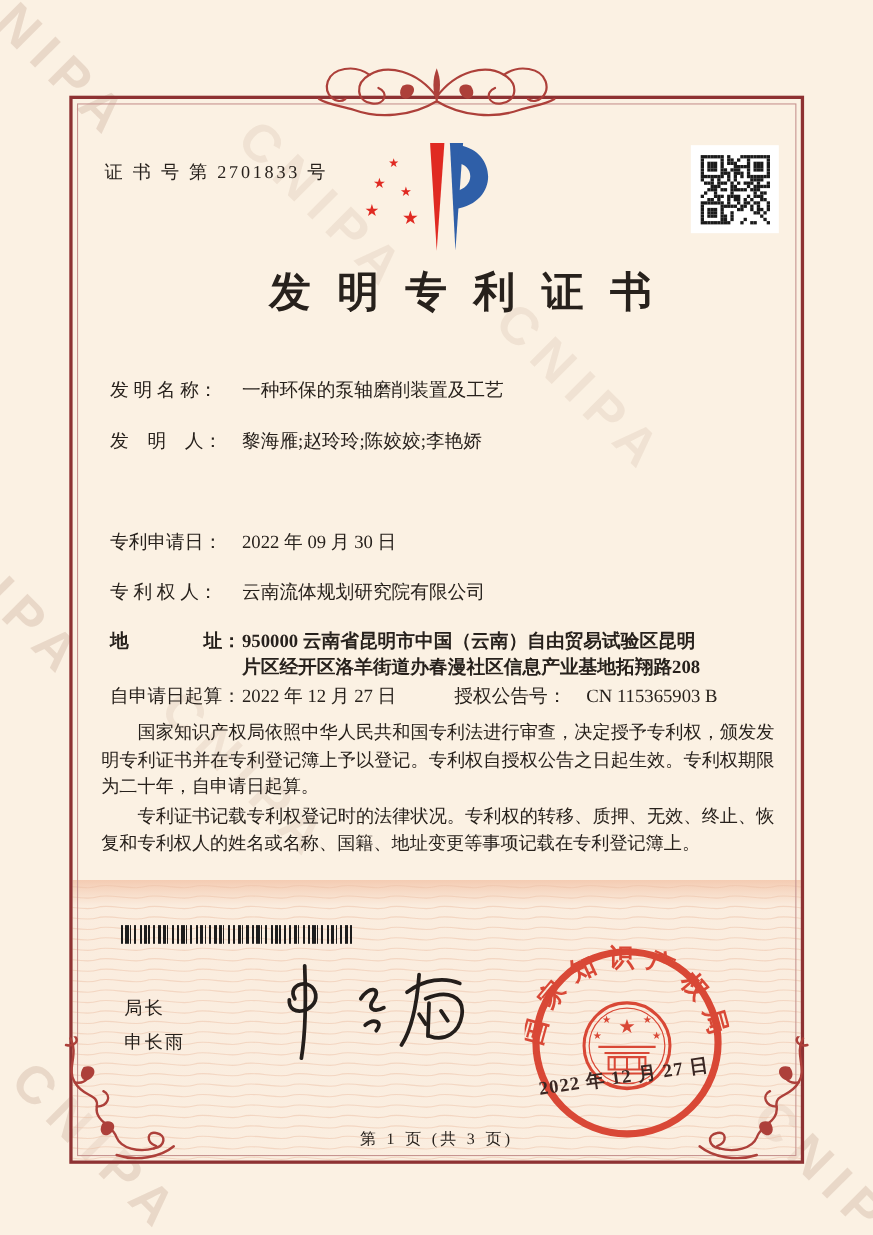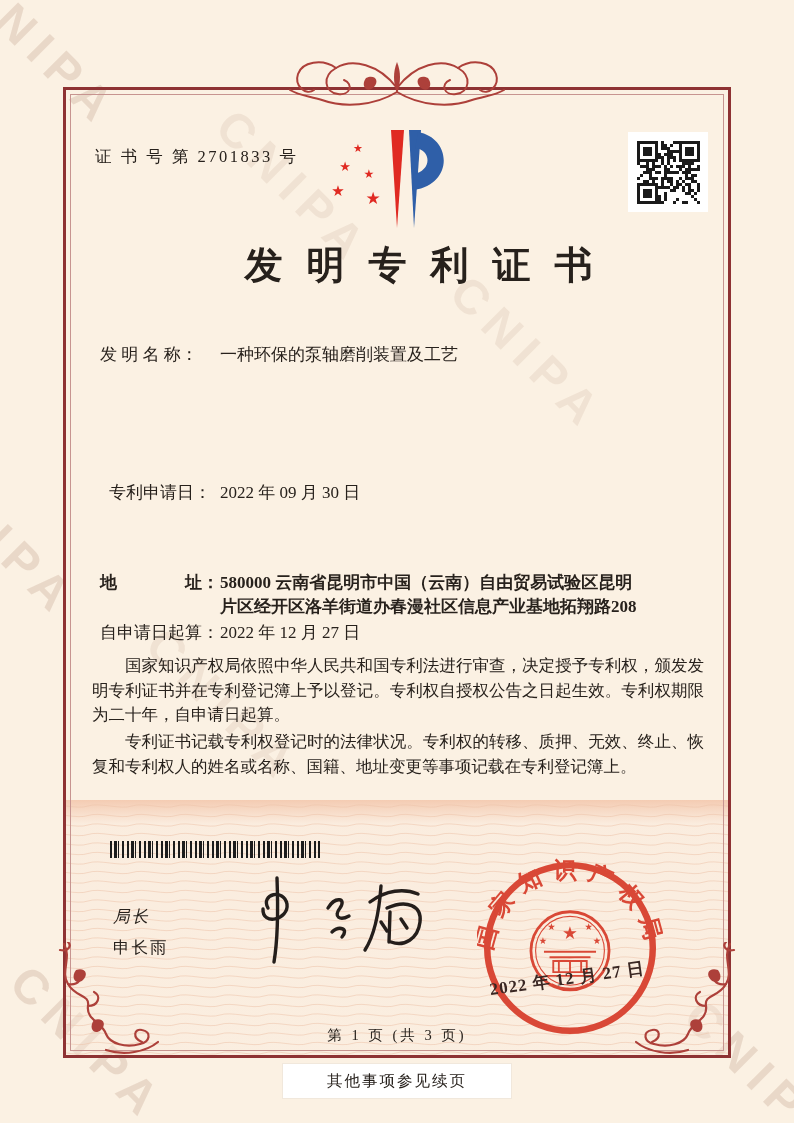--- a/index.html
+++ b/index.html
@@ -39,34 +39,34 @@
   .logo{position:absolute;left:328px;top:126px;width:120px;height:106px;}
   .qr-wrap{position:absolute;left:628px;top:132px;width:80px;height:80px;background:#fff;
     display:flex;align-items:center;justify-content:center;}
   .qr{display:grid;grid-template-columns:repeat(21,3px);grid-auto-rows:3px;}
   .qr .m{width:3px;height:3px;} .qr .b{background:#1a1a1a;}
   .title{position:absolute;left:0;right:0;top:240px;text-align:center;
     font-size:38px;font-weight:bold;letter-spacing:24px;text-indent:24px;margin-left:43px;}
   
   .row{position:absolute;left:100px;font-size:17px;white-space:nowrap;}
   .row .lab{display:inline-block;min-width:120px;}
-  .r-name{top:343px;} .r-inv{top:389px;} .r-pno{top:435px;} .r-fdate{top:481px;text-align:center;}
+  .r-name{top:343px;} .r-inv{top:389px;} .r-pno{top:435px;} .r-fdate{top:481px;}
   .r-pat{top:527px;} .r-addr{top:571px;font-weight:bold;}
   .addr-val{display:inline-block;vertical-align:top;line-height:24px;}
   .addr-val span{display:block;}
   .r-gdate{top:621px;} .r-gno{top:621px;left:413px;}
   .para{position:absolute;left:92px;width:612px;font-size:16.5px;line-height:24.5px;
     text-align:justify;text-indent:2em;}
   .p1{top:654px;} .p2{top:730px;}
   
   .barcode{position:absolute;left:110px;top:841px;width:210px;height:17px;
     background:repeating-linear-gradient(90deg,#1c1c1c 0 2px,transparent 2px 4px,
       #1c1c1c 4px 7px,transparent 7px 8px,#1c1c1c 8px 9px,transparent 9px 12px,
       #1c1c1c 12px 14px,transparent 14px 17px);}
-  .sig-title{position:absolute;left:113px;top:906px;font-size:16.5px;letter-spacing:2px;font-style:italic;}
+  .sig-title{position:absolute;left:113px;top:906px;font-size:16.5px;letter-spacing:2px;}
   .sig-name{position:absolute;left:113px;top:937px;font-size:16.5px;letter-spacing:2px;}
   .sig-svg{position:absolute;left:232px;top:874px;width:205px;height:110px;}
   .seal{position:absolute;left:477px;top:851px;width:186px;height:194px;opacity:.95;}
   .seal-date{position:absolute;left:489px;top:966px;width:175px;font-size:17px;
     font-weight:600;color:#3a2723;letter-spacing:1px;transform:rotate(-8deg);}
   .page-info{position:absolute;left:0;right:0;top:1026px;text-align:center;
     font-size:14.5px;letter-spacing:3px;}
   .footer-box{position:absolute;left:283px;top:1064px;width:228px;height:34px;
     background:#fff;display:flex;align-items:center;justify-content:center;
     font-size:15.5px;letter-spacing:2px;box-shadow:0 0 0 1px #f1e8dc;}
@@ -622,28 +622,37 @@
         <div class="m"></div>
         <div class="m b"></div>
       </div>
   </div>
 
   <div class="title">发明专利证书</div>
 
   <div class="row r-name">
     <span class="lab">发 明 名 称：</span><span>一种环保的泵轴磨削装置及工艺</span>
   </div>
+  <div class="row r-inv">
+    <span class="lab">发　明　人：</span><span>黎海雁;赵玲玲;陈姣姣;李艳娇</span>
+  </div>
   <div class="row r-fdate">
     <span class="lab">专利申请日：</span><span>2022 年 09 月 30 日</span>
   </div>
+  <div class="row r-pat">
+    <span class="lab">专 利 权 人：</span><span>云南流体规划研究院有限公司</span>
+  </div>
   <div class="row r-addr">
-    <span class="lab">地　　　　址：</span><span class="addr-val"><span>580000 云南省昆明市中国（云南）自由贸易试验区昆明</span><span>片区经开区洛羊街道办春漫社区信息产业基地拓翔路208</span></span>
+    <span class="lab">地　　　　址：</span><span class="addr-val"><span>950000 云南省昆明市中国（云南）自由贸易试验区昆明</span><span>片区经开区洛羊街道办春漫社区信息产业基地拓翔路208</span></span>
   </div>
   <div class="row r-gdate">
     <span class="lab">自申请日起算：</span><span>2022 年 12 月 27 日</span>
+  </div>
+  <div class="row r-gno">
+    <span class="lab">授权公告号：</span><span>CN 115365903 B</span>
   </div>
 
   <div class="para p2">专利证书记载专利权登记时的法律状况。专利权的转移、质押、无效、终止、恢复和专利权人的姓名或名称、国籍、地址变更等事项记载在专利登记簿上。</div>
   <div class="para p1">国家知识产权局依照中华人民共和国专利法进行审查，决定授予专利权，颁发发明专利证书并在专利登记簿上予以登记。专利权自授权公告之日起生效。专利权期限为二十年，自申请日起算。</div>
 
   <div class="barcode"></div>
 
   <div class="sig-title">局长</div>
   <div class="sig-name">申长雨</div>
   <svg class="sig-svg" viewBox="0 0 205 110">
@@ -684,15 +693,14 @@
         <path d="M88,114 v12 M100,114 v12 M112,114 v12"></path>
         <path d="M74,130 h52"></path>
         <path d="M80,139 q20,10 40,0" stroke-width="2.6"></path>
       </g>
     </g>
   </svg>
   <div class="seal-date">2022 年 12 月 27 日</div>
 
   <div class="page-info">第 1 页 (共 3 页)</div>
 
-  <div class="footer-box">其他事项参见续页</div>
 
 </div>
 
 </body></html>

